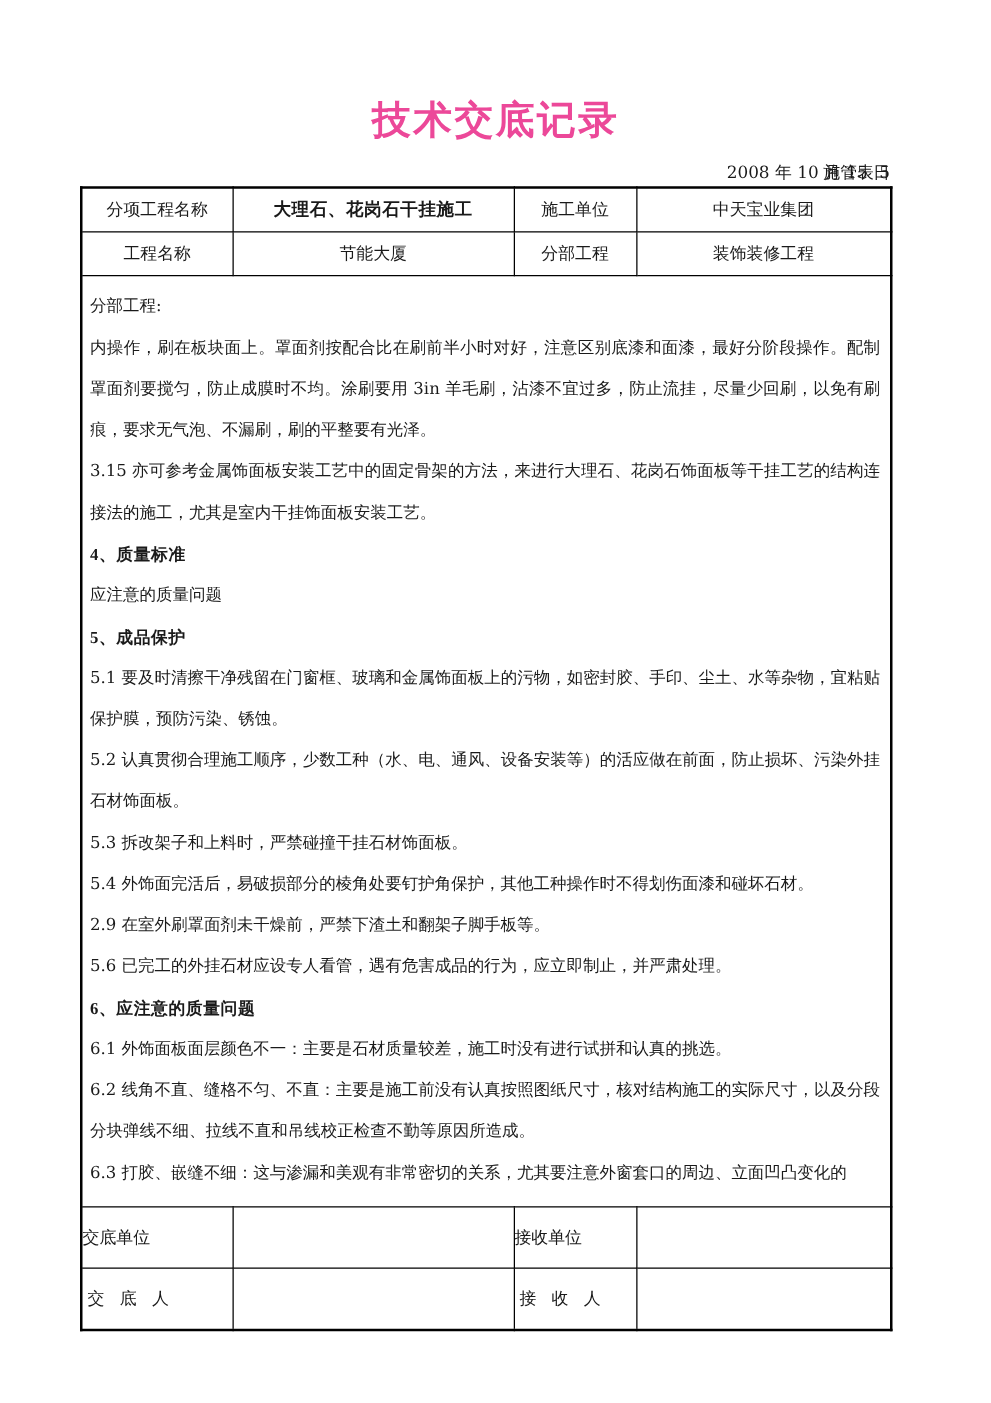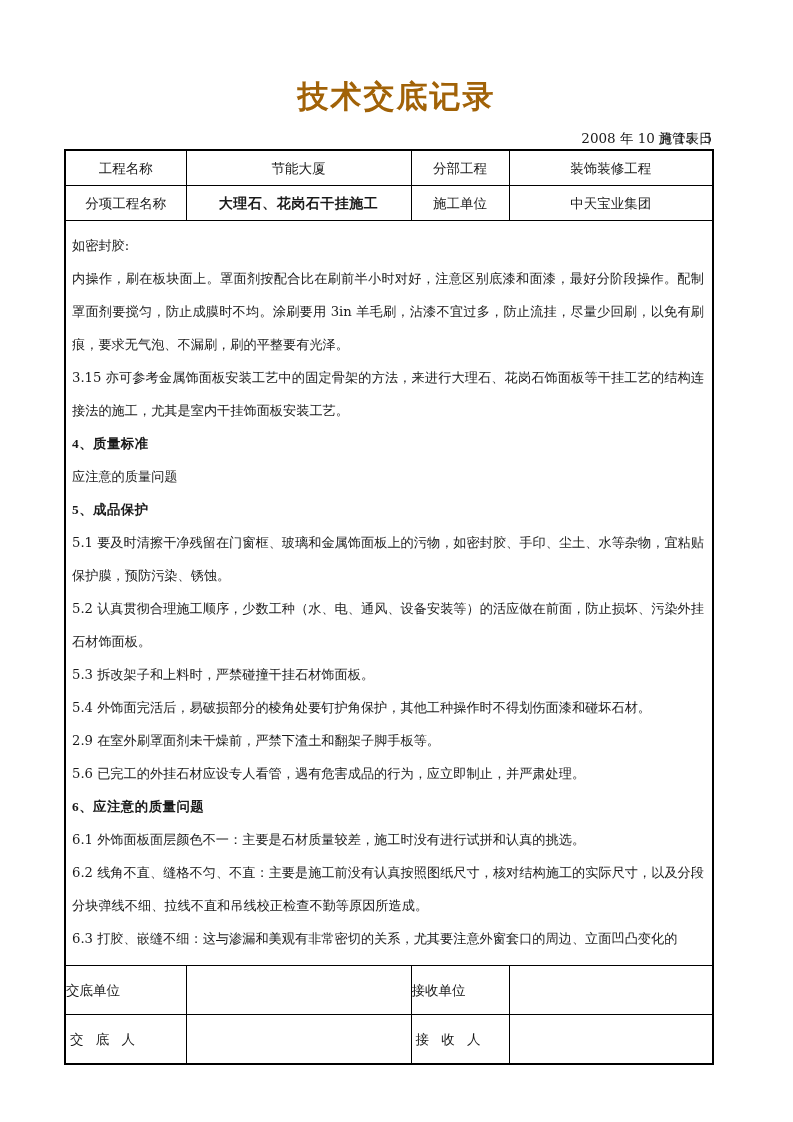--- a/index.html
+++ b/index.html
@@ -27,21 +27,21 @@
     position: absolute;
     left: 0;
     top: 76px;
     width: 793px;
     text-align: center;
     font-family: "DejaVu Sans", "Liberation Sans", sans-serif;
     font-size: 31px;
     font-weight: bold;
     letter-spacing: 2px;
     line-height: 40px;
-    color: #a16207;
+    color: #ec4899;
   }
   .date-line {
     position: absolute;
     left: 64px;
     top: 128px;
     width: 648px;
     height: 20px;
     font-family: "DejaVu Serif", "Liberation Serif", serif;
     font-size: 13.5px;
     line-height: 20px;
@@ -152,35 +152,35 @@
 
   <table class="main-table">
     <colgroup>
       <col style="width:121px">
       <col style="width:225px">
       <col style="width:98px">
       <col style="width:204px">
     </colgroup>
     <tbody>
       <tr>
+        <td class="hdr-cell">分项工程名称</td>
+        <td class="hdr-cell bold">大理石、花岗石干挂施工</td>
+        <td class="hdr-cell">施工单位</td>
+        <td class="hdr-cell">中天宝业集团</td>
+      </tr>
+      <tr>
         <td class="hdr-cell">工程名称</td>
         <td class="hdr-cell">节能大厦</td>
         <td class="hdr-cell">分部工程</td>
         <td class="hdr-cell">装饰装修工程</td>
       </tr>
       <tr>
-        <td class="hdr-cell">分项工程名称</td>
-        <td class="hdr-cell bold">大理石、花岗石干挂施工</td>
-        <td class="hdr-cell">施工单位</td>
-        <td class="hdr-cell">中天宝业集团</td>
-      </tr>
-      <tr>
         <td class="body-cell" colspan="4">
           <div class="content">
-            <p>如密封胶:</p>
+            <p>分部工程:</p>
             <div id="content-paragraphs">
                 <p class="">内操作，刷在板块面上。罩面剂按配合比在刷前半小时对好，注意区别底漆和面漆，最好分阶段操作。配制罩面剂要搅匀，防止成膜时不均。涂刷要用 3in 羊毛刷，沾漆不宜过多，防止流挂，尽量少回刷，以免有刷痕，要求无气泡、不漏刷，刷的平整要有光泽。</p>
                 <p class="">3.15 亦可参考金属饰面板安装工艺中的固定骨架的方法，来进行大理石、花岗石饰面板等干挂工艺的结构连接法的施工，尤其是室内干挂饰面板安装工艺。</p>
                 <p class="bold">4、质量标准</p>
                 <p class="">应注意的质量问题</p>
                 <p class="bold">5、成品保护</p>
                 <p class="">5.1 要及时清擦干净残留在门窗框、玻璃和金属饰面板上的污物，如密封胶、手印、尘土、水等杂物，宜粘贴保护膜，预防污染、锈蚀。</p>
                 <p class="">5.2 认真贯彻合理施工顺序，少数工种（水、电、通风、设备安装等）的活应做在前面，防止损坏、污染外挂石材饰面板。</p>
                 <p class="">5.3 拆改架子和上料时，严禁碰撞干挂石材饰面板。</p>
                 <p class="">5.4 外饰面完活后，易破损部分的棱角处要钉护角保护，其他工种操作时不得划伤面漆和碰坏石材。</p>

